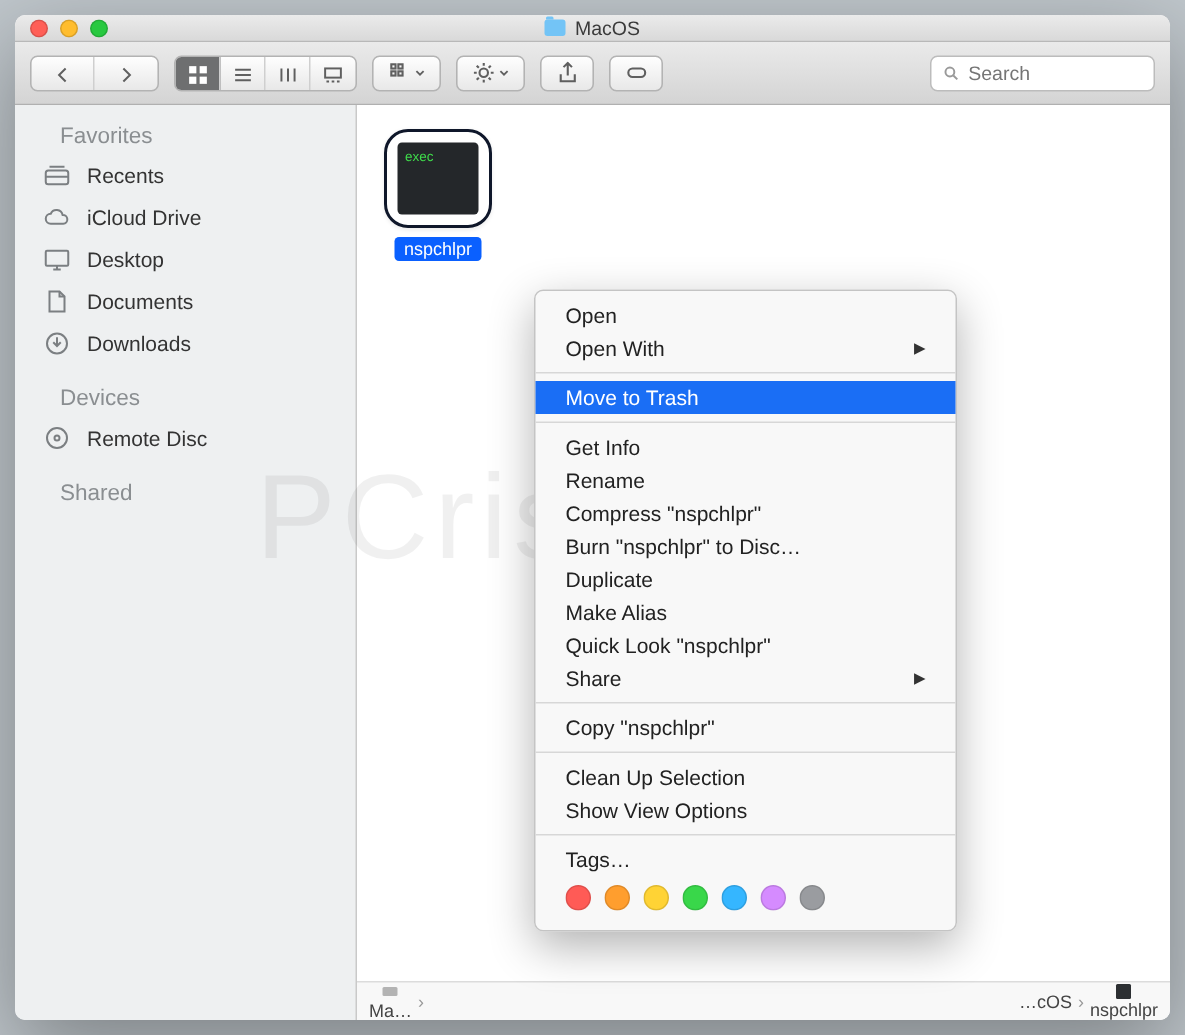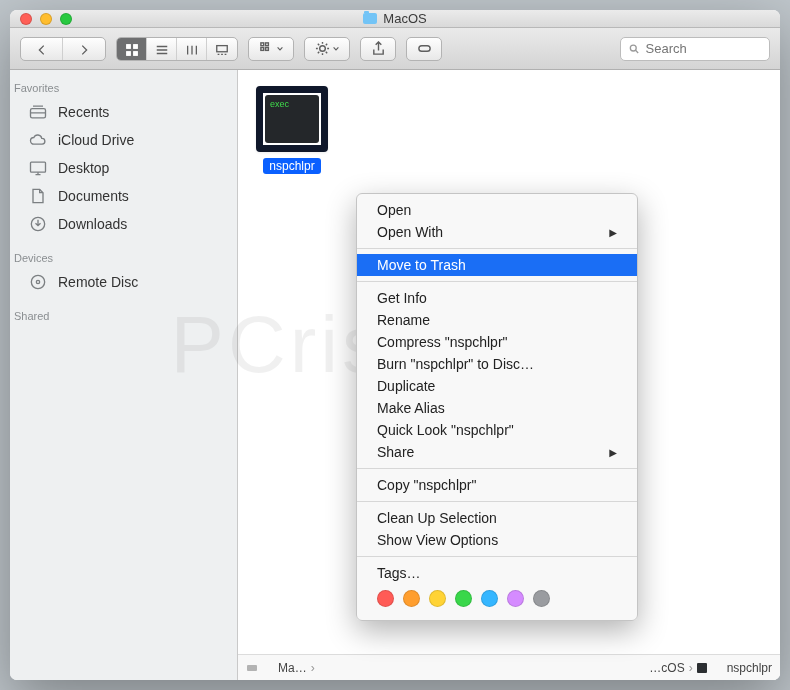--- a/index.html
+++ b/index.html
@@ -20,31 +20,31 @@
     .btn.wide{width:42px;}
     .btn.active{ background:#6e6f70; }
     .btn.active svg{ stroke:#fff; fill:#fff; }
     .sngl{ display:inline-flex; align-items:center; justify-content:center; height:24px; min-width:36px; border:1px solid #b3b3b3; border-radius:5px; background:linear-gradient(#fefefe,#e8e8e8); color:#5a5a5a;}
     .sngl svg{width:15px;height:15px;fill:none;stroke:#5f5f5f;stroke-width:1.5;}
     .search { margin-left:auto; display:flex; align-items:center; height:24px; width:150px; border:1px solid #bcbcbc; border-radius:5px; background:#fff; padding:0 8px; gap:6px; color:#a0a0a0; font-size:13px;justify-content:space-between;}
     .search svg{width:12px;height:12px;stroke:#9a9a9a;fill:none;stroke-width:2;}
     .search input{border:none;outline:none;width:100%;font-size:13px;background:transparent;}
     .body { flex:1; display:flex; min-height:0;}
     .sidebar { width:228px; background:#eef0f1; border-right:1px solid #c9c9c9; padding-top:6px; overflow:auto;}
-    .sec-label { font-size:11px; color:#8a8e91; padding:6px 4px 4px; }
+    .sec-label { font-size:15px; color:#8a8e91; padding:6px 30px 4px; }
     .sb-item { display:flex; align-items:center; gap:10px; padding:5px 18px; font-size:14px; color:#333; }
     .sb-item svg{width:20px;height:18px;fill:none;stroke:#7b7f82;stroke-width:1.6;}
     .content { flex:1; background:#fff; display:flex; flex-direction:column; position:relative;}
     .files { flex:1; padding:16px 14px; position:relative; }
     .file { width:80px; display:flex; flex-direction:column; align-items:center; gap:6px; }
-    .icon-exec { width:72px; height:66px; background:#fff; border:7px solid #0f172a; border-radius:4px; display:flex; align-items:center; justify-content:center; box-shadow:0 1px 3px rgba(0,0,0,.08);}
+    .icon-exec { width:72px; height:66px; background:#fff; border:2px solid #0f172a; border-radius:16px; display:flex; align-items:center; justify-content:center; box-shadow:0 1px 3px rgba(0,0,0,.08);}
     .terminal { width:54px; height:48px; background:#24272a; border-radius:3px; padding:4px 5px; font-family:monospace; font-size:9px; color:#3fdc4b; text-align:left; }
     .file-label { background:#0a60ff; color:#fff; font-size:12px; padding:1px 6px; border-radius:3px;}
     .pathbar { height:26px; border-top:1px solid #dcdcdc; background:#f8f8f8; display:flex; align-items:center; padding:0 8px; font-size:12px; color:#444; gap:4px; overflow:hidden;}
-    .crumb{display:inline-flex;align-items:center;gap:20px;}
+    .crumb{display:inline-flex;align-items:center;gap:0;flex-direction:column;}
     .crumb svg{width:12px;height:12px;fill:#888;}
     .ctxmenu { position:absolute; left:346px; top:183px; width:282px; background:rgba(248,248,248,.98); border:1px solid #c4c4c4; border-radius:6px; box-shadow:0 10px 30px rgba(0,0,0,.3); padding:5px 0; z-index:50;}
     .mi { padding:3px 20px; font-size:14px; color:#222; display:flex; align-items:center; justify-content:space-between; min-height:20px;}
     .mi.sel { background:#1a6ef5; color:#fff; }
     .mi .arrow { font-size:10px; color:#333; }
     .sep { height:1px; background:#d7d7d7; margin:5px 0;}
     .tags { display:flex; gap:9px; padding:6px 20px 8px;}
     .tag { width:17px; height:17px; border-radius:50%; border:1px solid rgba(0,0,0,.12);}
     .watermark{position:absolute;top:0;left:0;right:0;bottom:0;display:flex;align-items:center;justify-content:center;font-size:80px;font-weight:300;color:rgba(0,0,0,.06);letter-spacing:4px;pointer-events:none;z-index:1;}
   </style>

